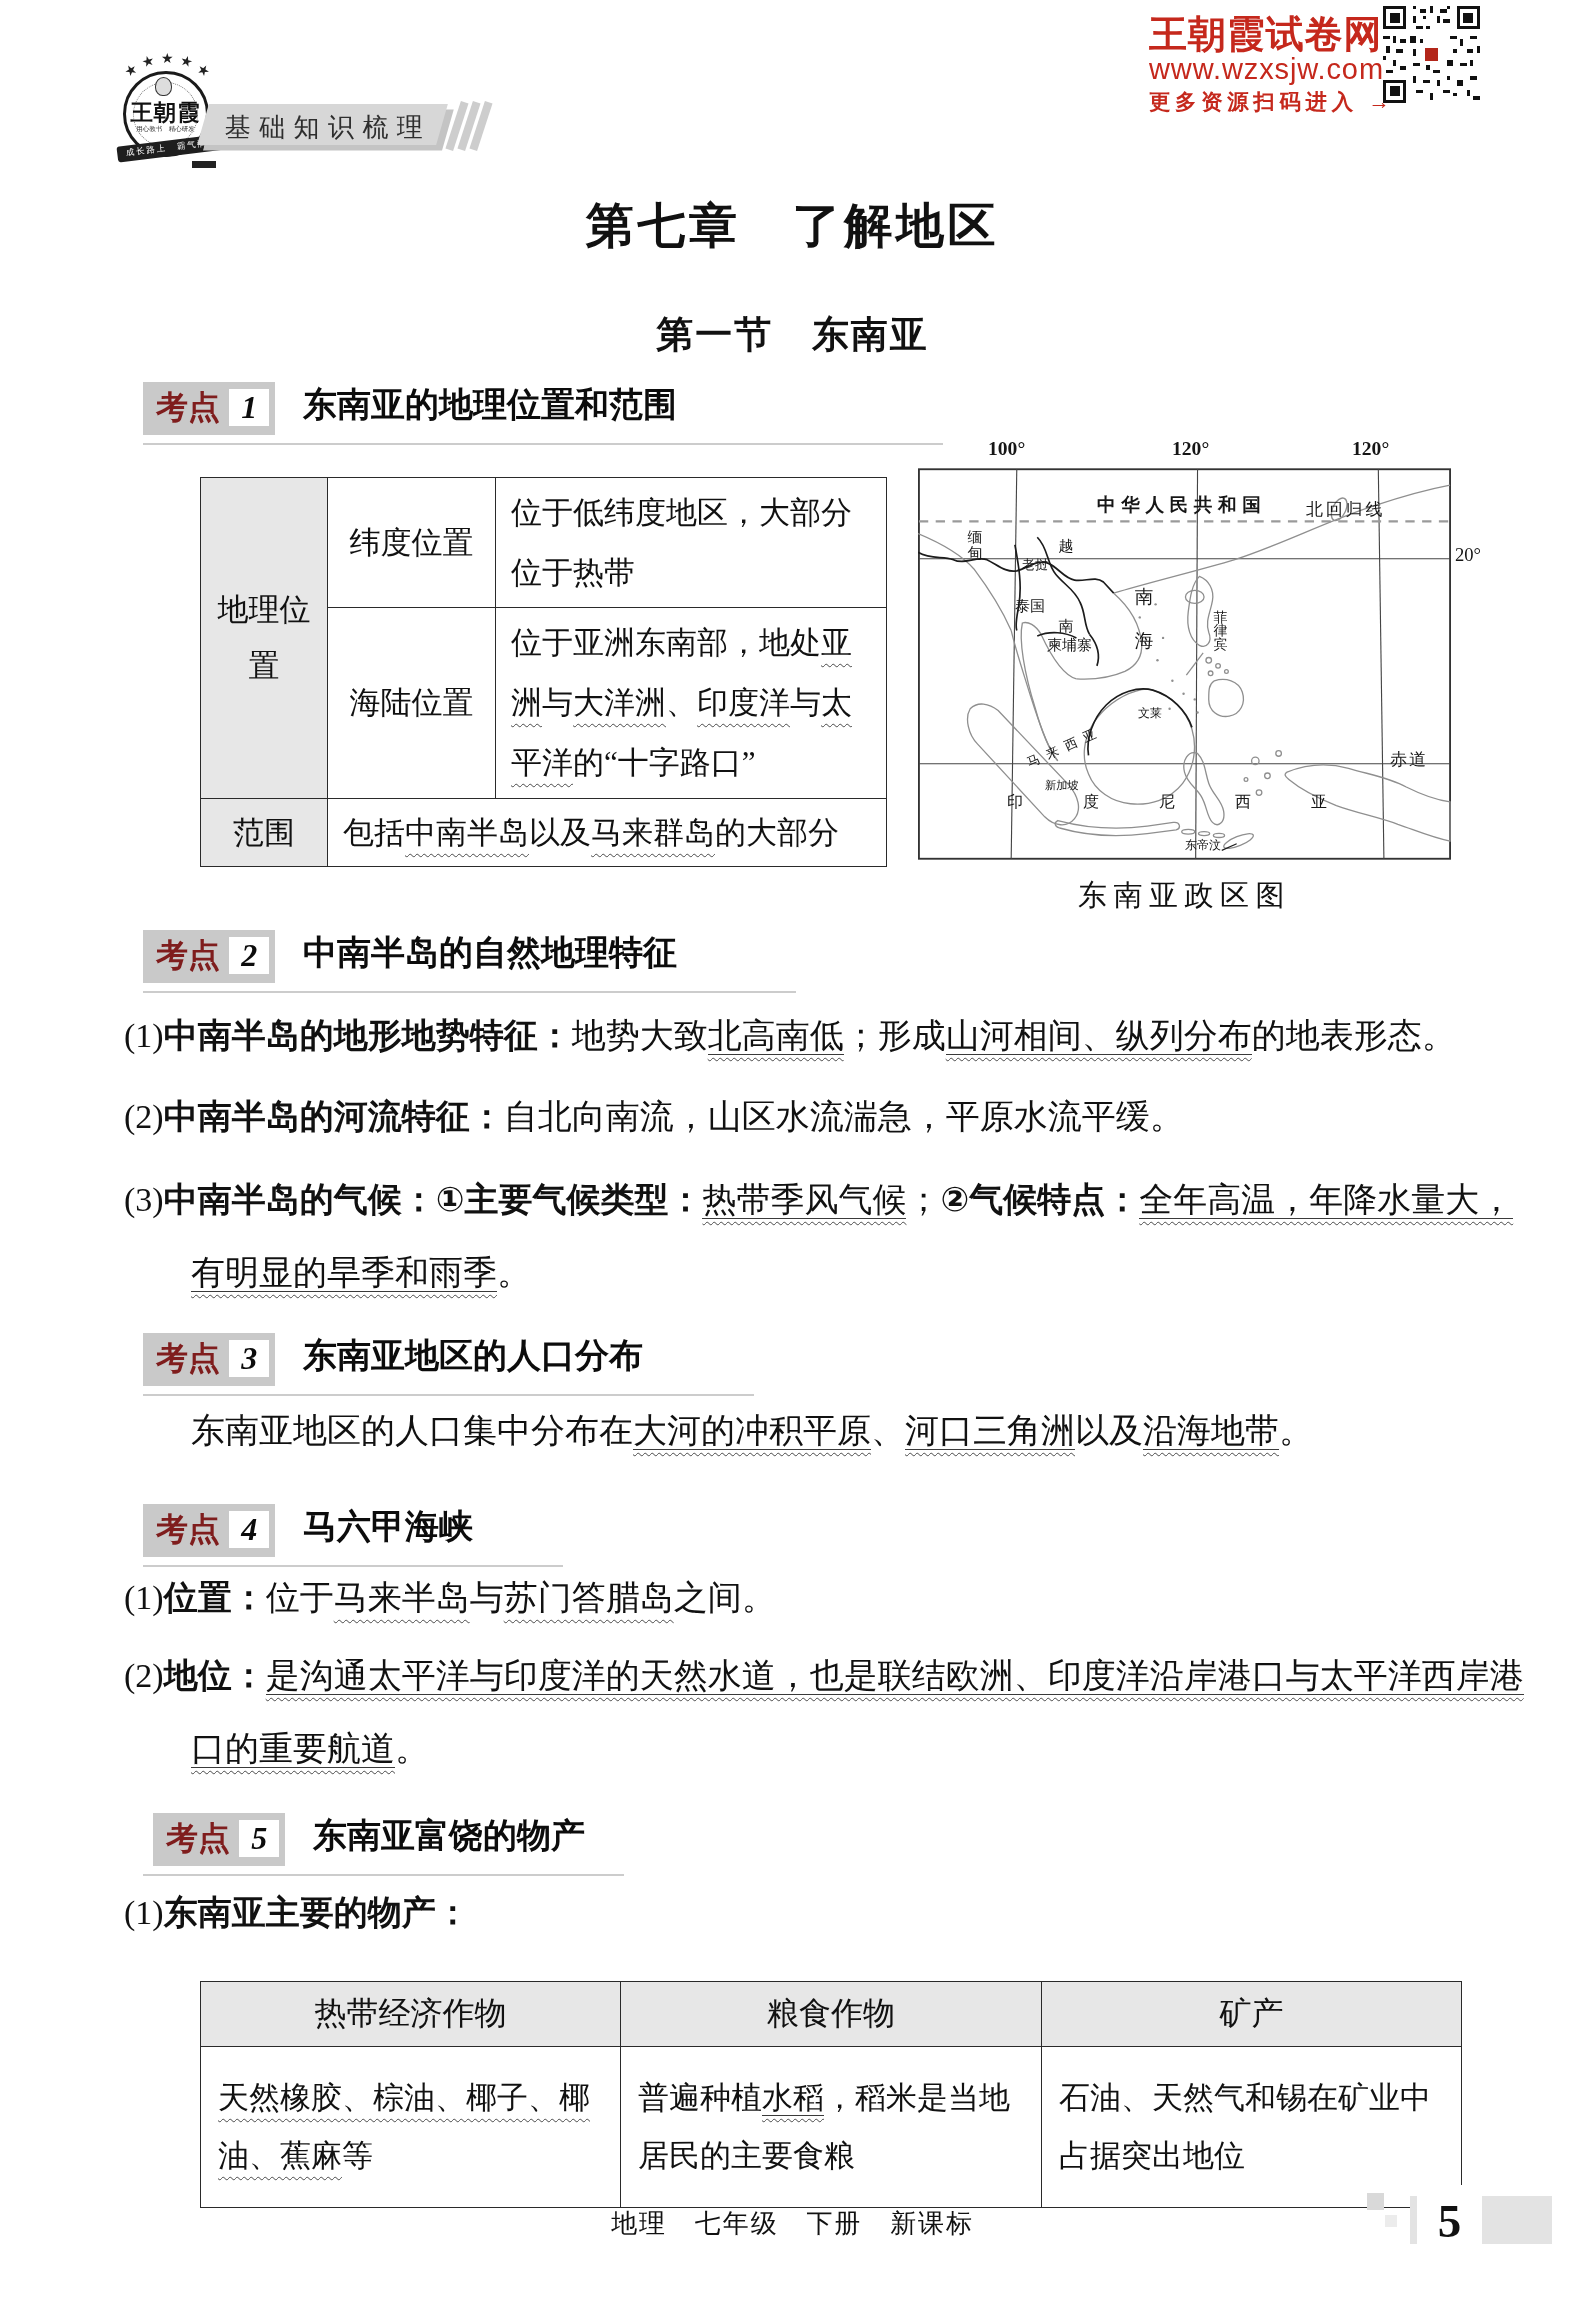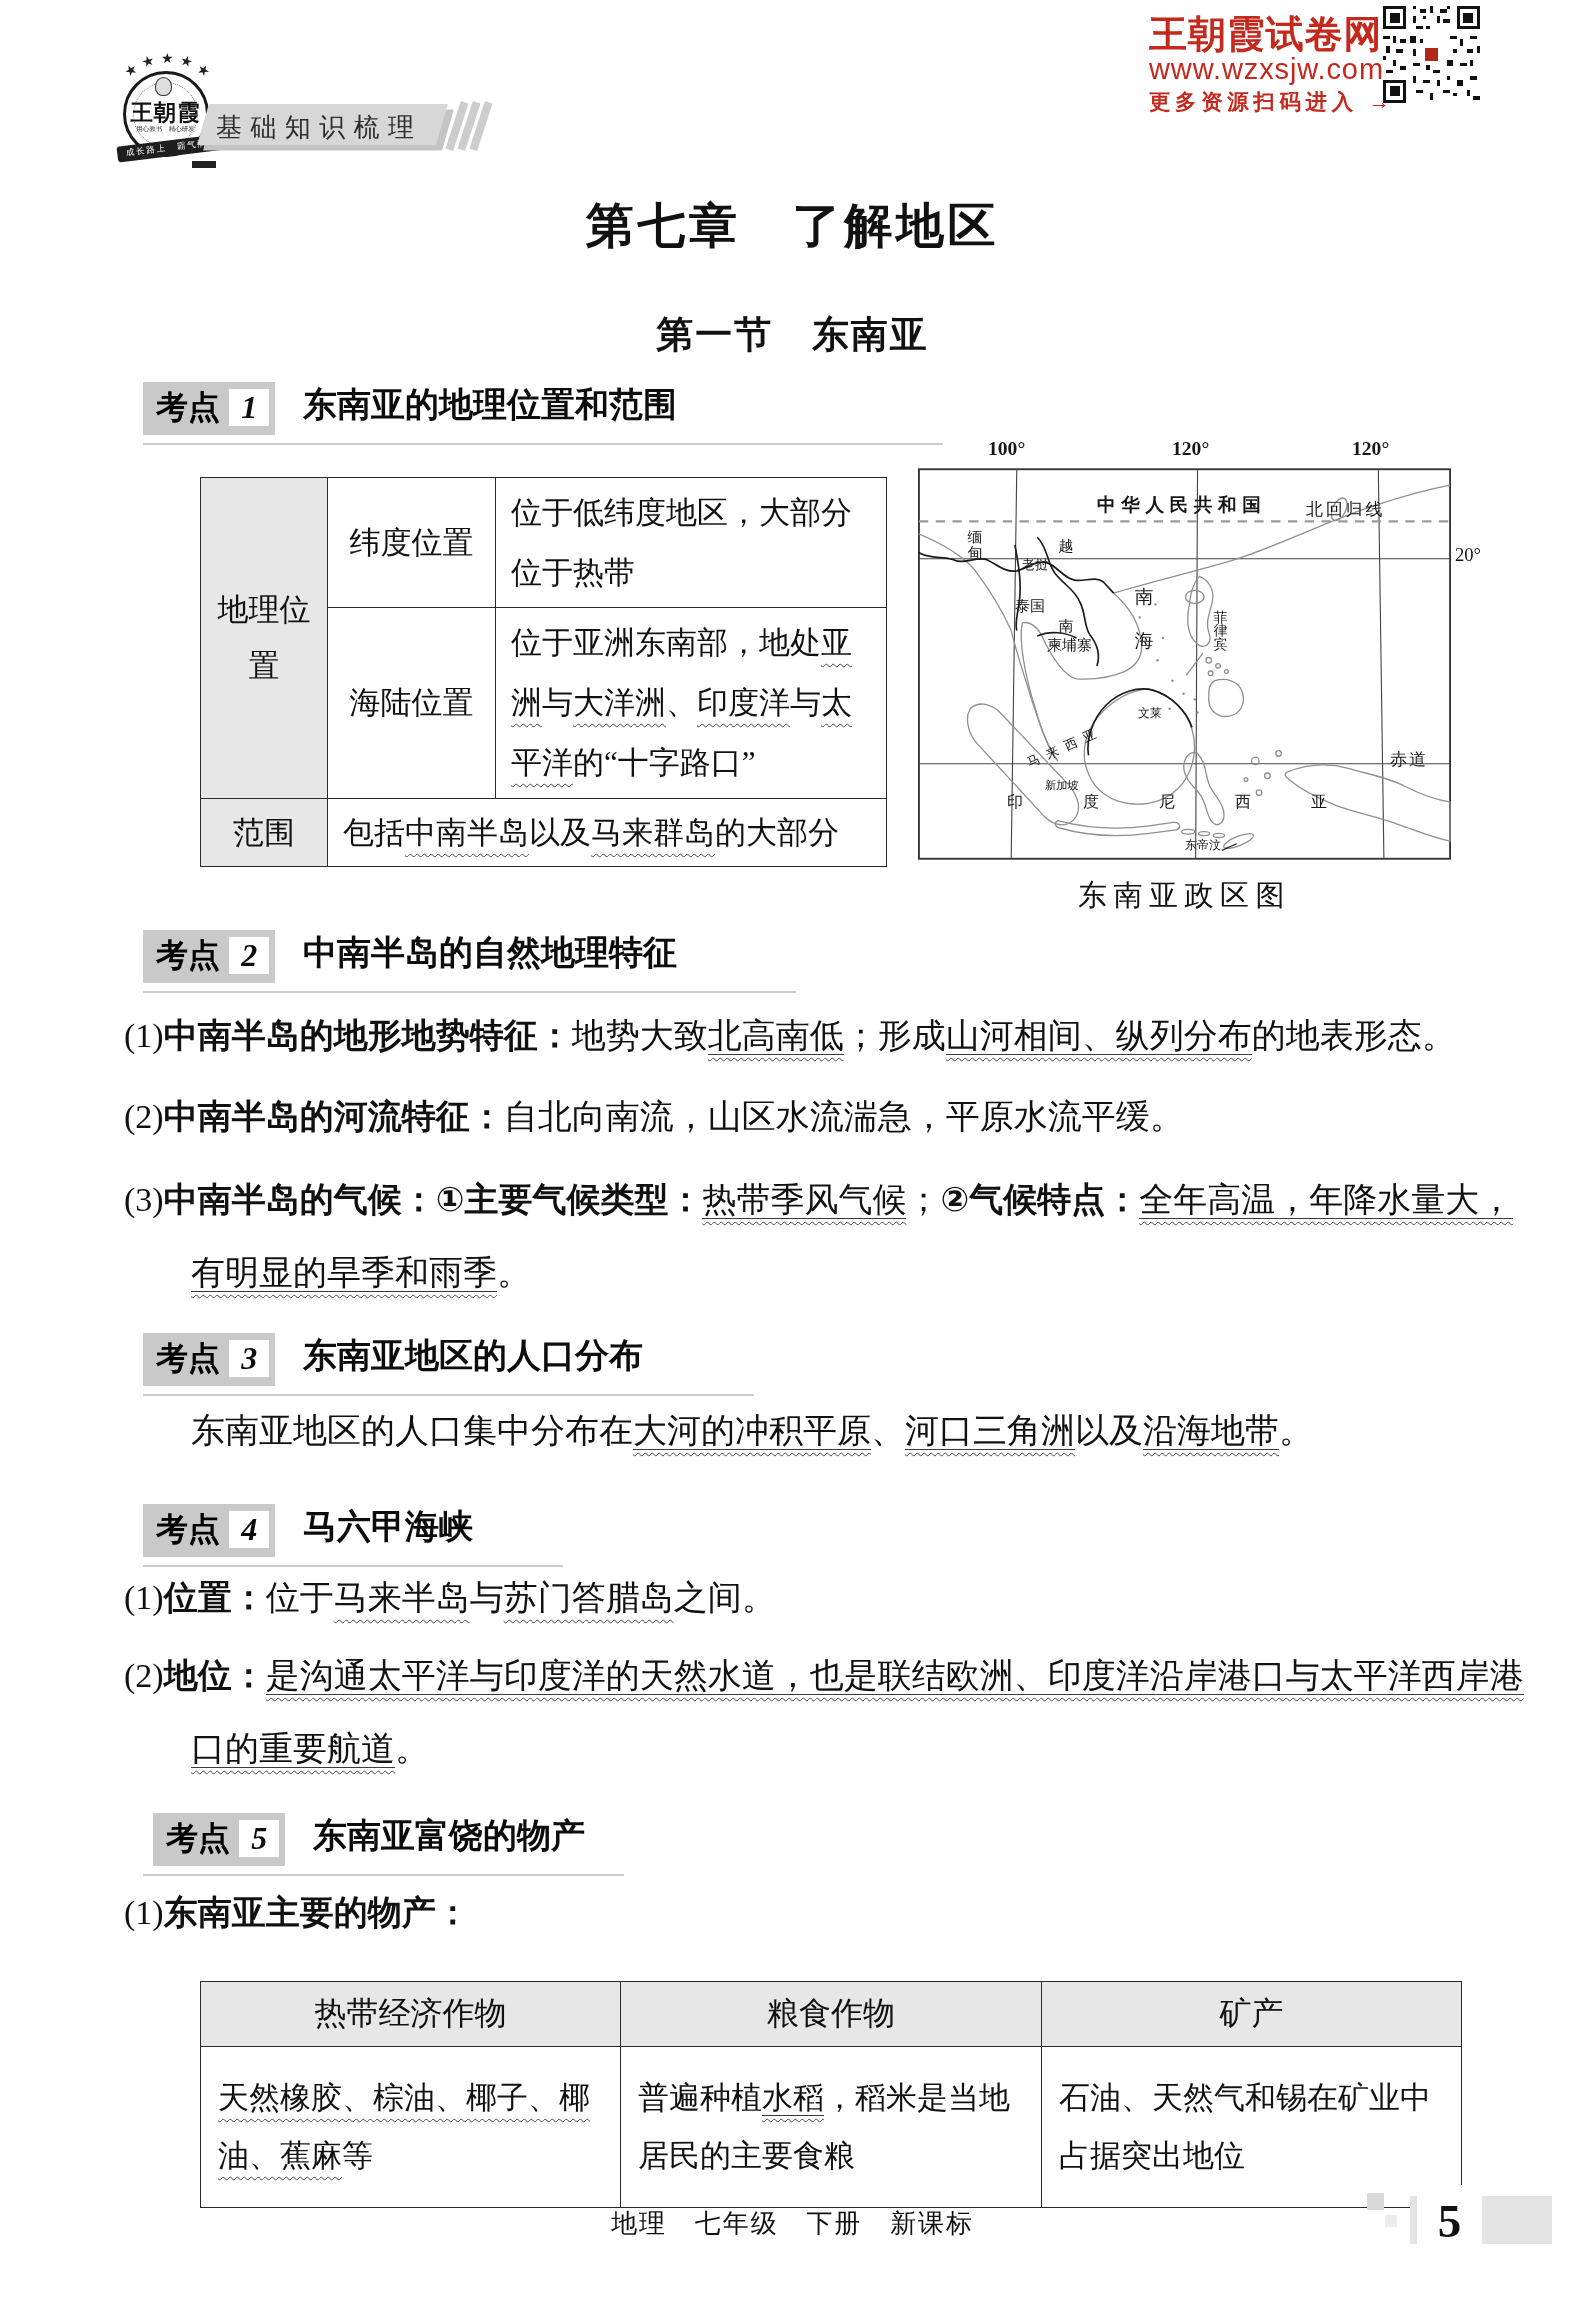--- a/index.html
+++ b/index.html
@@ -18,21 +18,21 @@
               font-size:22.4px;letter-spacing:0.9px;font-family:"Liberation Serif",serif;}
   .stamp-tagline{position:absolute;left:0;top:67px;width:93px;text-align:center;font-size:6.5px;color:#333;}
   .stamp-ribbon{position:absolute;left:-1.9px;top:82px;width:110px;height:16px;background:#1e1e1e;
                 transform:rotate(-7deg);border-radius:2.8px;color:#fff;font-size:8.4px;line-height:16px;
                 text-align:center;letter-spacing:1.9px;}
   .stamp-tab{position:absolute;left:73px;top:103px;width:24px;height:6.5px;background:#222;}
 
   
   .banner{position:absolute;left:203px;top:104px;width:239px;height:41px;background:#d7d7d7;
           transform:skewX(-16deg);box-shadow:7.5px 5.6px 0 #c4c4c4;}
-  .banner-label{position:absolute;left:216px;top:110px;width:224px;text-align:left;font-size:26px;
+  .banner-label{position:absolute;left:216px;top:110px;width:224px;text-align:center;font-size:26px;
                 color:#2e2e2e;letter-spacing:8.4px;font-family:"Liberation Sans","DejaVu Sans",sans-serif;}
   .banner-stripe{position:absolute;top:101px;width:7.5px;height:50px;background:#cdcdcd;transform:rotate(18deg);}
 
   
   .brand-site{position:absolute;left:1149px;top:9.3px;font-family:"Liberation Sans","DejaVu Sans",sans-serif;
               font-weight:bold;font-size:38px;color:#c5281c;letter-spacing:0.9px;text-align:right;}
   .brand-url{position:absolute;left:1149px;top:53px;font-family:"Liberation Sans","DejaVu Sans",sans-serif;
              font-size:29px;color:#c5281c;letter-spacing:0.9px;}
   .brand-tip{position:absolute;left:1149px;top:87px;font-family:"Liberation Sans","DejaVu Sans",sans-serif;
              font-weight:bold;font-size:21.4px;color:#c5281c;letter-spacing:4.7px;}
@@ -40,21 +40,21 @@
 
   
   .chapter{position:absolute;left:0;top:194px;width:1585px;text-align:center;font-size:48px;font-weight:bold;
            font-family:"Liberation Sans","DejaVu Sans",sans-serif;letter-spacing:3.7px;}
   .section{position:absolute;left:0;top:310px;width:1585px;text-align:center;font-size:37px;font-weight:bold;
            font-family:"Liberation Sans","DejaVu Sans",sans-serif;letter-spacing:1.9px;}
 
   
   .kd{position:absolute;left:143px;border-bottom:2.8px solid #cccccc;padding-bottom:8.4px;white-space:nowrap;}
   .kd-badge{display:inline-block;background:#c9c9c9;padding:3.7px 5.6px 4.7px 13px;}
-  .kd-word{font-family:Liberation Mono, monospace;font-weight:bold;font-size:32px;color:#000000;}
+  .kd-word{font-family:Liberation Mono, monospace;font-weight:bold;font-size:32px;color:#7f1d1d;}
   .kd-num{display:inline-block;background:#ffffff;font-family:"Liberation Serif",serif;font-style:italic;
           font-weight:bold;font-size:32px;padding:0 12px;margin-left:9.3px;color:#0c0c0c;}
   .kd-title{font-family:Liberation Serif, serif;font-weight:bold;font-size:34px;
             margin-left:28px;color:#0c0c0c;vertical-align:1.9px;}
 
   
   .para{position:absolute;left:124px;width:1340px;font-size:34px;line-height:73px;}
   .hang{padding-left:67px;text-indent:-67px;}
   .ind{text-indent:67px;}
   .blabel{font-family:"Liberation Sans","DejaVu Sans",sans-serif;font-weight:bold;}

